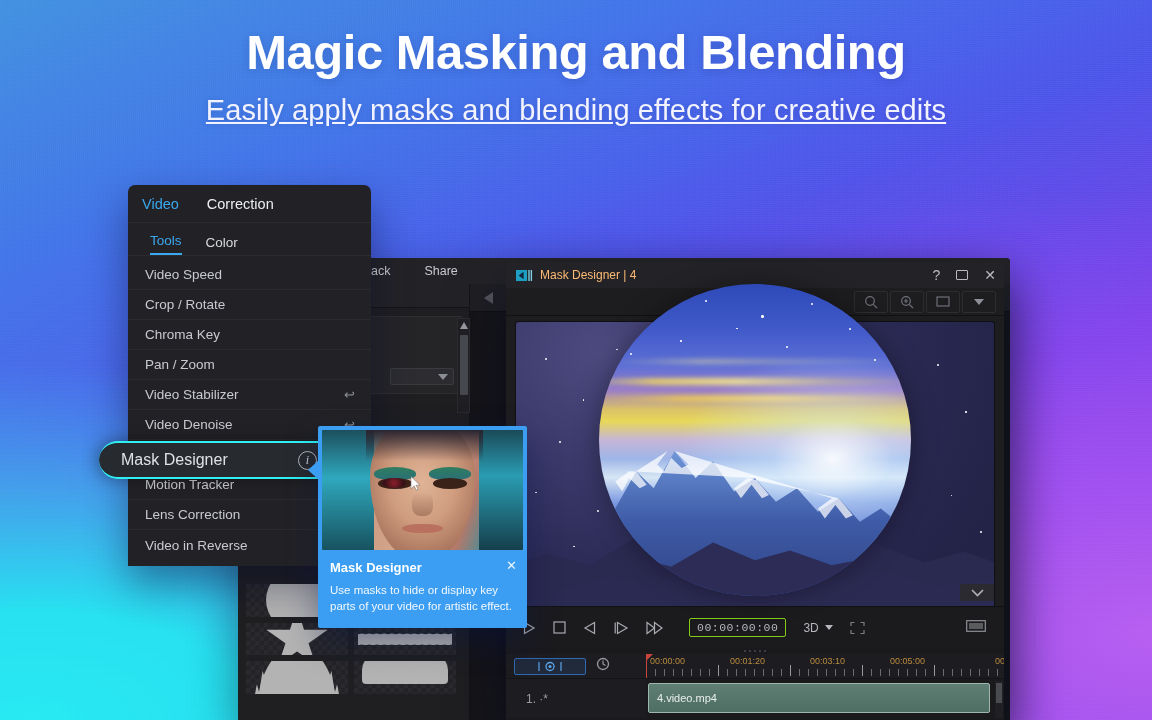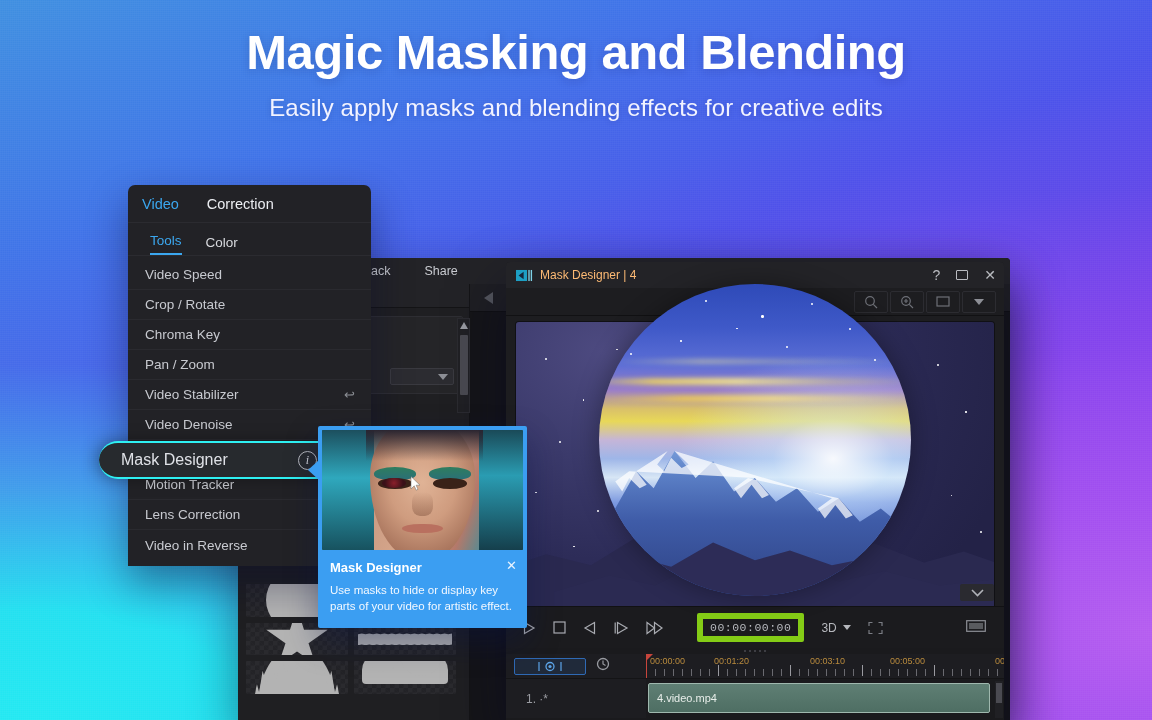--- a/index.html
+++ b/index.html
@@ -21,22 +21,22 @@
       repeating-linear-gradient(90deg, rgba(255,255,255,.5) 0 1px, rgba(0,0,0,0) 1px 2px);
   }
 
   
   .hero { position:absolute; left:0; right:0; top:24px; text-align:center; z-index:40; }
   .hero-title {
     font-size:49px; font-weight:700; color:#ffffff; letter-spacing:-0.5px;
     line-height:1.15; text-shadow:0 2px 10px rgba(20,20,90,.18);
   }
   .hero-sub {
-    margin-top:14px; font-size:24px; color:#f2f3ff; font-weight:400;
-    letter-spacing:.1px; text-shadow:0 1px 6px rgba(20,20,90,.16);
+    margin-top:14px; font-size:29px; color:#f2f3ff; font-weight:400;
+    letter-spacing:.1px; text-shadow:0 1px 6px rgba(20,20,90,.16);text-decoration:underline;
   }
 
   
   .editor-win {
     position:absolute; left:238px; top:258px; width:772px; height:462px;
     background:#1c1c1f; border-radius:4px 4px 0 0;
     box-shadow:0 22px 48px rgba(10,10,40,.45);
     overflow:hidden; z-index:10;
   }
   .editor-menubar {
@@ -173,22 +173,22 @@
     background:#2d2c57;
     clip-path:polygon(0% 100%,0% 66%,14% 50%,26% 64%,38% 34%,50% 56%,60% 44%,72% 62%,86% 50%,100% 62%,100% 100%);
   }
 
   .md-transport {
     position:absolute; left:0; right:0; top:344px; height:42px; background:#1b1b1e;
     border-top:1px solid #111113; display:flex; align-items:center; padding-left:16px; gap:17px;
   }
   .tp-ic { display:flex; align-items:center; justify-content:center; }
   .tc-box {
-    border:6px solid #84cc16; border-radius:2px; padding:2px 7px; color:#b6b8bd;
-    font-family:"Liberation Mono", monospace; font-size:11.5px; letter-spacing:.5px; margin-left:16px;
+    border:1px solid #84cc16; border-radius:2px; padding:2px 7px; color:#b6b8bd;
+    font-family:"Liberation Mono", monospace; font-size:11.5px; letter-spacing:.5px; margin-left:8px;
   }
   .md-3d { color:#b6b8bd; font-size:12px; display:flex; align-items:center; gap:6px; }
   .md-3d .caret { width:0;height:0;border-left:4px solid transparent;border-right:4px solid transparent;border-top:5px solid #b6b8bd; }
   .md-snap { position:absolute; right:18px; top:50%; transform:translateY(-50%); }
   .md-collapse {
     position:absolute; right:10px; top:322px; width:34px; height:17px;
     background:#2a2a30; border-radius:2px; display:flex; align-items:center; justify-content:center;
   }
 
   .md-timeline { position:absolute; left:0; right:0; top:386px; bottom:0; background:#1a1a1d; }
@@ -503,21 +503,21 @@
           <div>
             <svg width="14" height="14" viewBox="0 0 14 14">
               <circle cx="7" cy="7" r="5.5" fill="none" stroke="#9a9ca2" stroke-width="1.3"></circle>
               <path d="M7 3.5 V7 L9.5 8.4" stroke="#9a9ca2" stroke-width="1.2" fill="none"></path>
             </svg>
           </div>
         </div>
         <div class="tl-ruler">
           <div class="tl-playhead"></div>
           <span class="tl-tick-label" style="left:4px;">00:00:00</span>
-          <span class="tl-tick-label" style="left:68px;">00:01:20</span>
+          <span class="tl-tick-label" style="left:84px;">00:01:20</span>
           <span class="tl-tick-label" style="left:164px;">00:03:10</span>
           <span class="tl-tick-label" style="left:244px;">00:05:00</span>
           <span class="tl-tick-label" style="left:324px;margin-left:25px;">00:06:20</span>
           <div class="tl-ticks"></div>
           <div class="tl-ticks major"></div>
         </div>
       </div>
       <div class="tl-track">
         <div class="tl-track-label">1. ·*</div>
         <div class="tl-lane">

